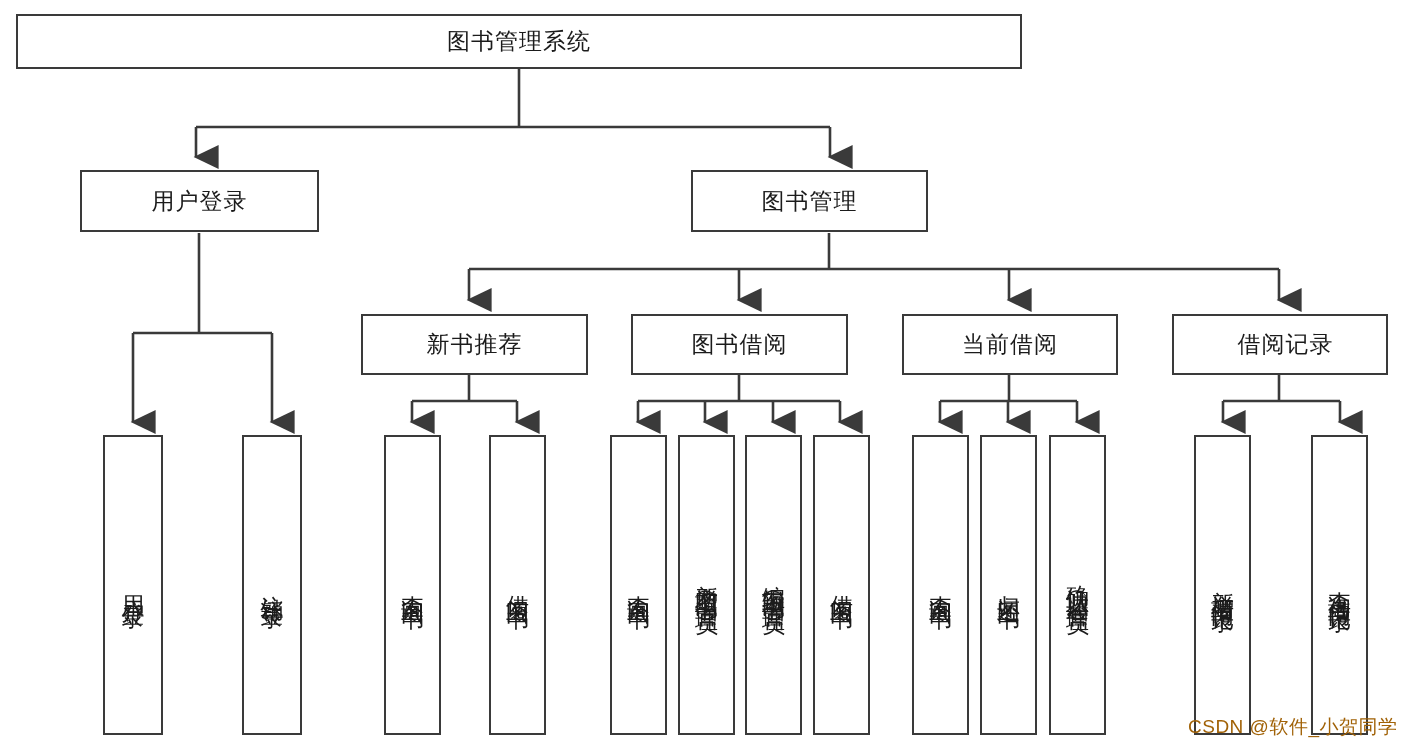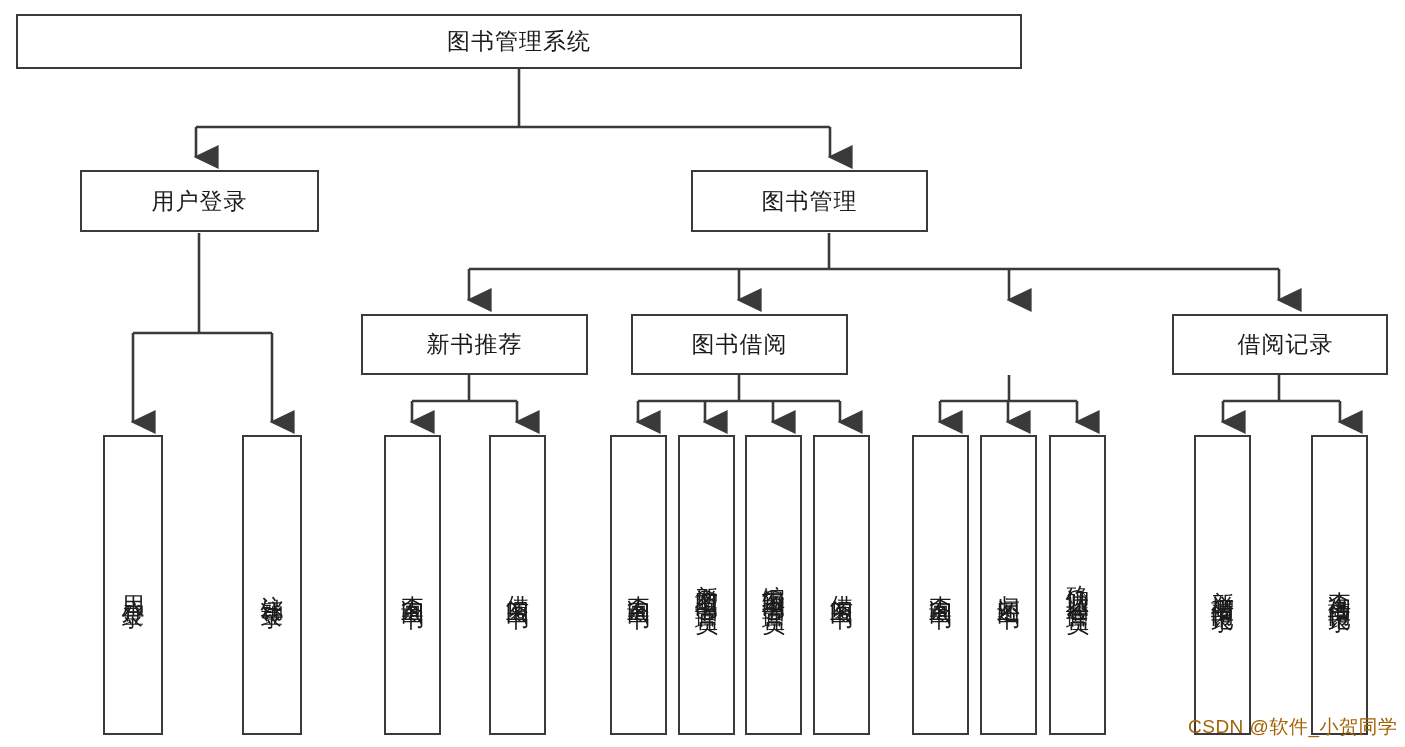--- a/index.html
+++ b/index.html
@@ -132,20 +132,23 @@
   <div class="node horizontal" style="left:691px; top:170px; width:237px; height:62px;">
     <span>图书管理</span>
   </div>
 
   <div class="node horizontal" style="left:361px; top:314px; width:227px; height:61px;">
     <span>新书推荐</span>
   </div>
   <div class="node horizontal" style="left:631px; top:314px; width:217px; height:61px;">
     <span>图书借阅</span>
   </div>
+  <div class="node horizontal" style="left:902px; top:314px; width:216px; height:61px;">
+    <span>当前借阅</span>
+  </div>
   <div class="node horizontal" style="left:1172px; top:314px; width:216px; height:61px;padding-left:11px;">
     <span>借阅记录</span>
   </div>
 
   <div class="node vertical" style="left:103px; top:435px; width:60px; height:300px;">
     <span class="vtext">用户登录</span>
   </div>
   <div class="node vertical" style="left:242px; top:435px; width:60px; height:300px;">
     <span class="vtext">注销登录</span>
   </div>

